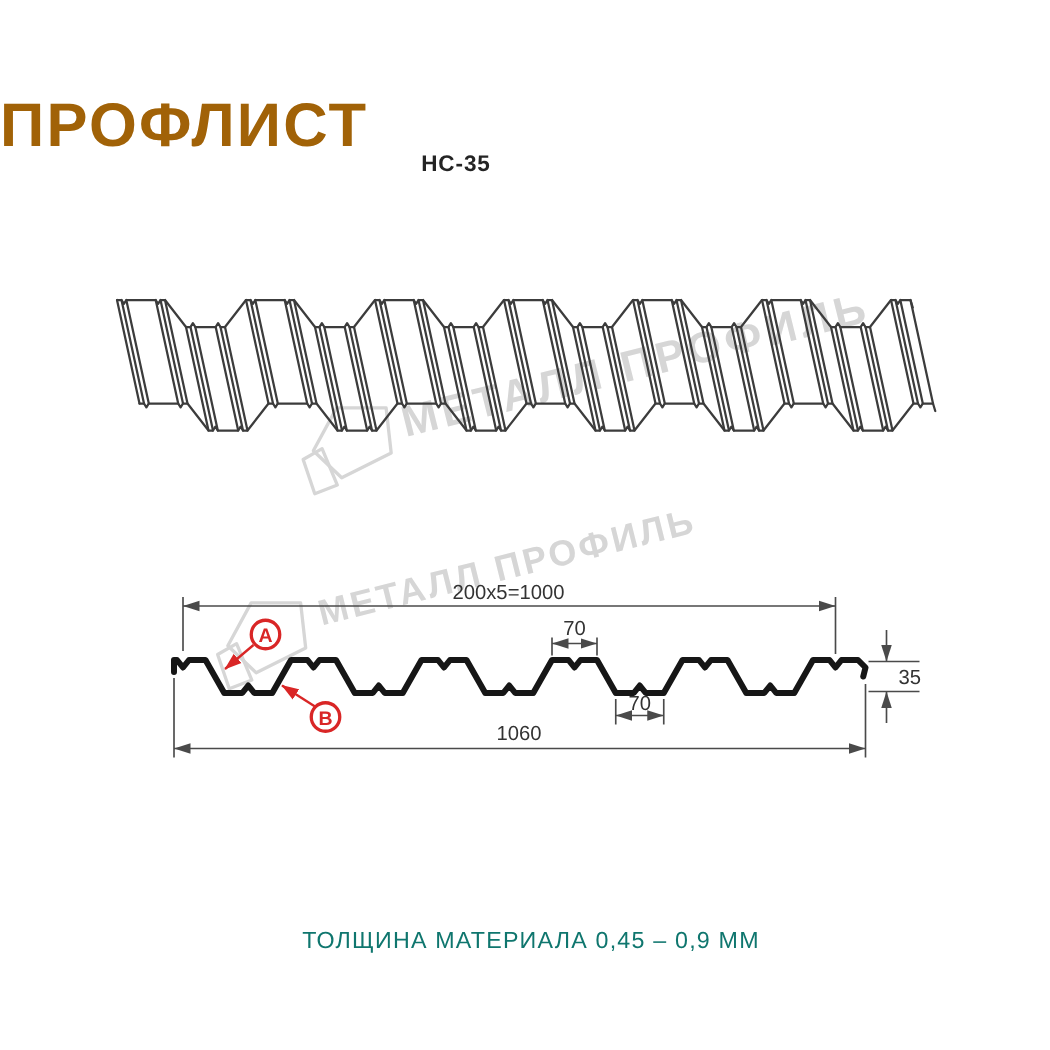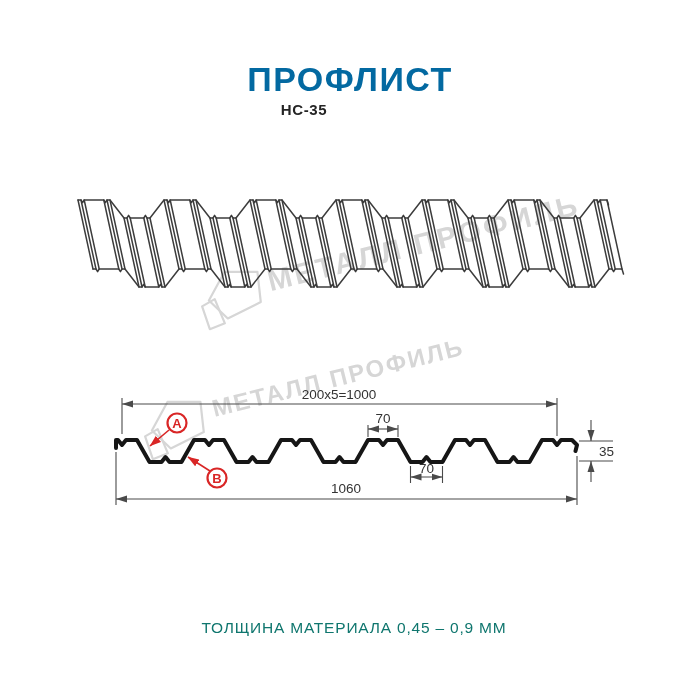--- a/index.html
+++ b/index.html
@@ -6,22 +6,22 @@
     --wm:#d6d6d6;
     --accent:#d92626;
     --line:#3c3c3c;
   }
   html,body{margin:0;padding:0;background:#fff;}
   .page{
     position:relative;width:700px;height:700px;background:#ffffff;overflow:hidden;
     font-family:"Liberation Sans",sans-serif;
   }
   .title{
-    position:absolute;top:60px;left:0;width:700px;text-align:center;
-    font-size:34px;font-weight:800;letter-spacing:1.5px;color:#0369a1;
+    position:absolute;top:60px;left:0;width:700px;text-align:left;
+    font-size:41px;font-weight:800;letter-spacing:1.5px;color:#a16207;
   }
   .subtitle{
     position:absolute;top:101px;left:0;width:608px;text-align:center;
     font-size:15px;font-weight:700;letter-spacing:.6px;color:#242424;
   }
   .footer{
     position:absolute;top:619px;left:4px;width:700px;text-align:center;
     font-size:15.5px;font-weight:500;letter-spacing:.8px;color:#0f766e;
   }
   svg text{font-family:"Liberation Sans",sans-serif;}

